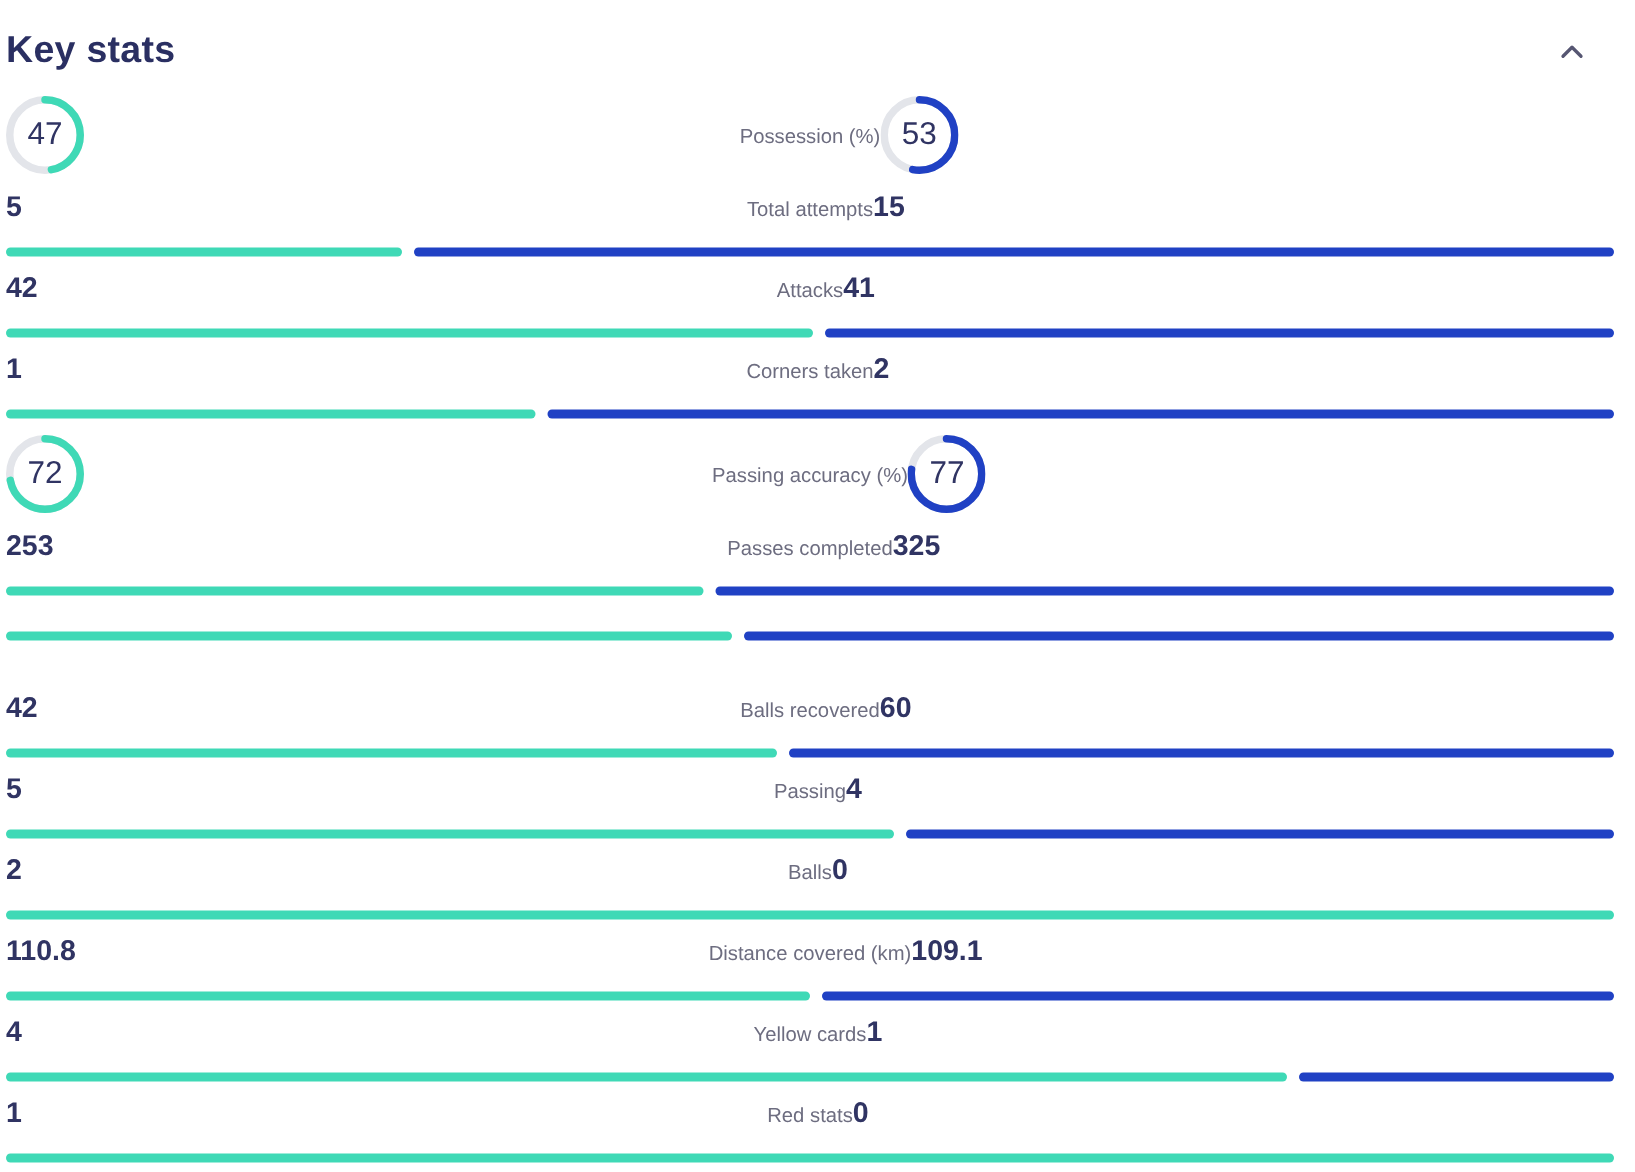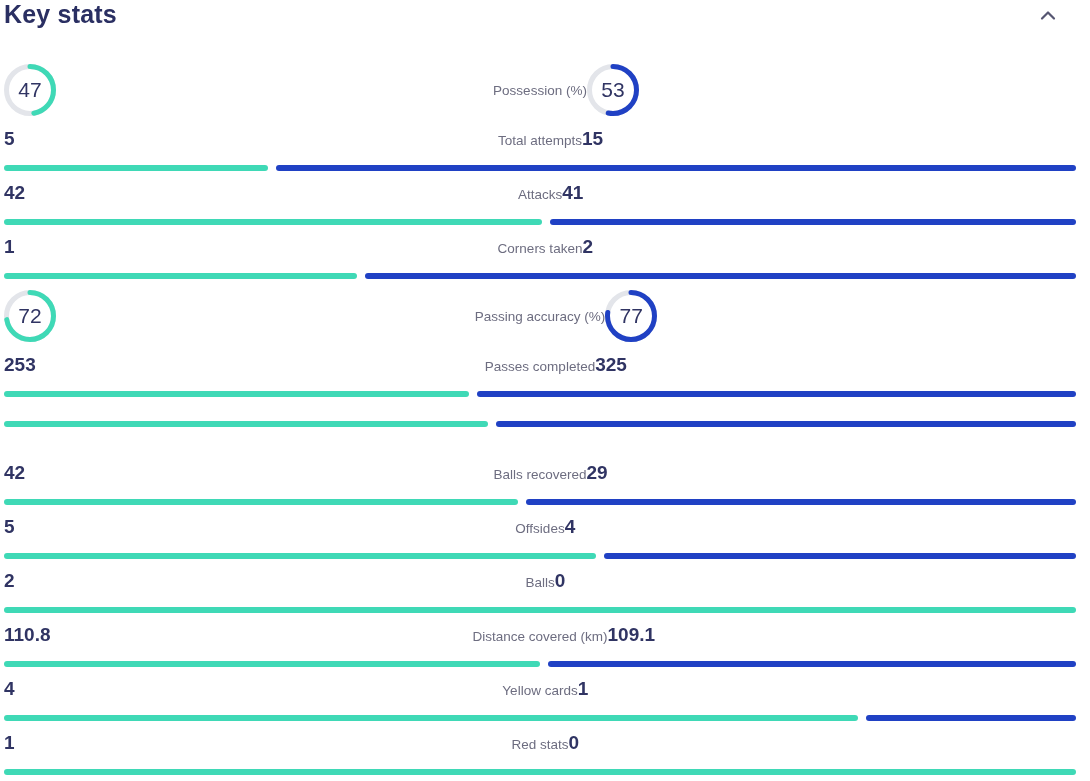--- a/index.html
+++ b/index.html
@@ -6,21 +6,21 @@
   body {
     width: 1090px;
     font-family: "Liberation Sans", sans-serif;
     -webkit-font-smoothing: antialiased;
   }
   .panel { width: 1083px; padding: 0 7px 10px 4px; box-sizing: border-box; }
 
   
   .panel-header {
     display: flex; justify-content: space-between; align-items: flex-start;
-    height: 58px; padding-top: 0; box-sizing: border-box;
+    height: 58px; padding-top: 19px; box-sizing: border-box;
   }
   .panel-title {
     margin: 0; font-size: 25px; font-weight: bold; color: #2a2f62;
     letter-spacing: 0.2px;
   }
   .collapse-btn {
     background: none; border: none; padding: 6px 8px; margin: 4px 12px 0 0;
     cursor: pointer; line-height: 0;
   }
 
@@ -166,32 +166,32 @@
     <div class="bar">
       <div class="bar-home" style="width: calc(45.478% - 4px);"></div>
       <div class="bar-away"></div>
     </div>
   </div>
 
   <div class="bar-row">
     <div class="row-top">
       <span class="val home">42</span>
       <span class="stat-label">Balls recovered</span>
-      <span class="val away">29</span>
+      <span class="val away">60</span>
     </div>
     <div class="bar">
       <div class="bar-home" style="width: calc(48.2759% - 4px);"></div>
       <div class="bar-away"></div>
     </div>
   </div>
 
   <div class="bar-row">
     <div class="row-top">
       <span class="val home">5</span>
-      <span class="stat-label">Offsides</span>
+      <span class="stat-label">Passing</span>
       <span class="val away">4</span>
     </div>
     <div class="bar">
       <div class="bar-home" style="width: calc(55.5556% - 4px);"></div>
       <div class="bar-away"></div>
     </div>
   </div>
 
   <div class="bar-row">
     <div class="row-top">

